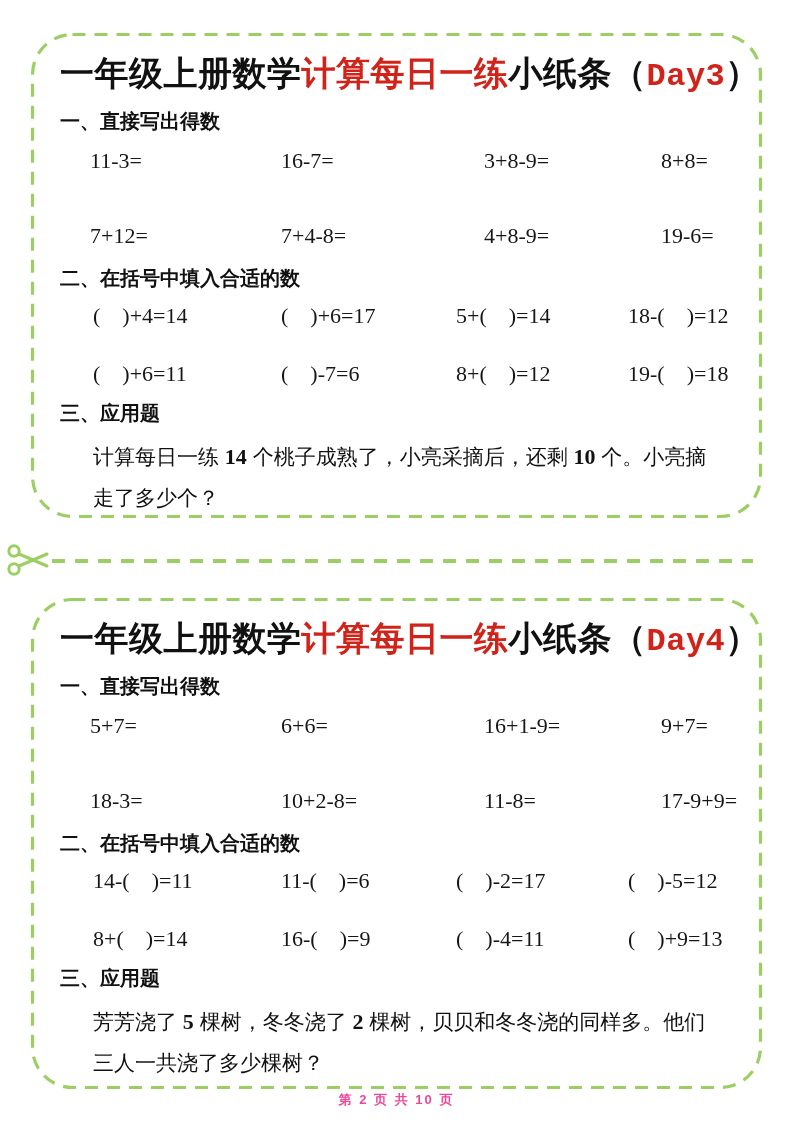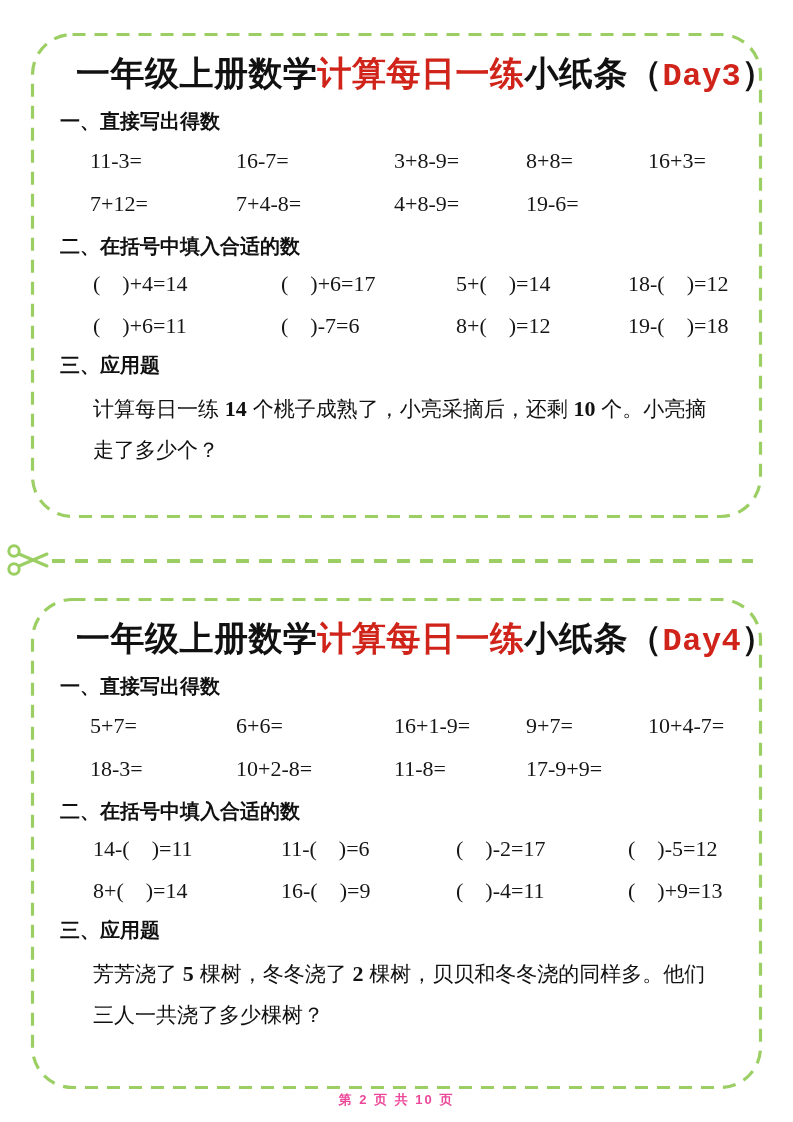--- a/index.html
+++ b/index.html
@@ -32,21 +32,21 @@
   .card-border rect{
     fill:none;stroke:var(--green);
     stroke-width:3.2;stroke-dasharray:13 9;
   }
   .card-title{
     position:relative;
     text-align:right;
     font-size:34px;
     font-weight:bold;
     line-height:46px;
-    margin:0 0 6px 16px;
+    margin:0 0 6px 0;
     letter-spacing:0.5px;
     white-space:nowrap;
   }
   .title-red{color:var(--red);}
   .day-label{
     color:var(--red);
     font-family:"Liberation Mono", monospace;
     font-weight:bold;
     font-size:32px;
   }
@@ -65,27 +65,28 @@
     font-family:"Liberation Serif", serif;
     font-size:22px;
     color:#161616;
   }
   .g5{
     grid-template-columns:146px 158px 132px 122px auto;
     padding-left:30px;
     margin-top:12px;
     line-height:30px;
     row-gap:13px;
+    gap:45px;
   }
   .g4{
     grid-template-columns:188px 175px 172px auto;
     padding-left:33px;
     margin-top:9px;
     line-height:32px;
-    row-gap:10px;
+    row-gap:26px;
   }
   .eq{white-space:pre;}
   .problem{
     position:relative;
     margin:10px 8px 0 33px;
     font-size:21px;
     line-height:41px;
   }
   .problem b{font-family:"Liberation Serif", serif;font-size:22px;}
   .cut-line{

